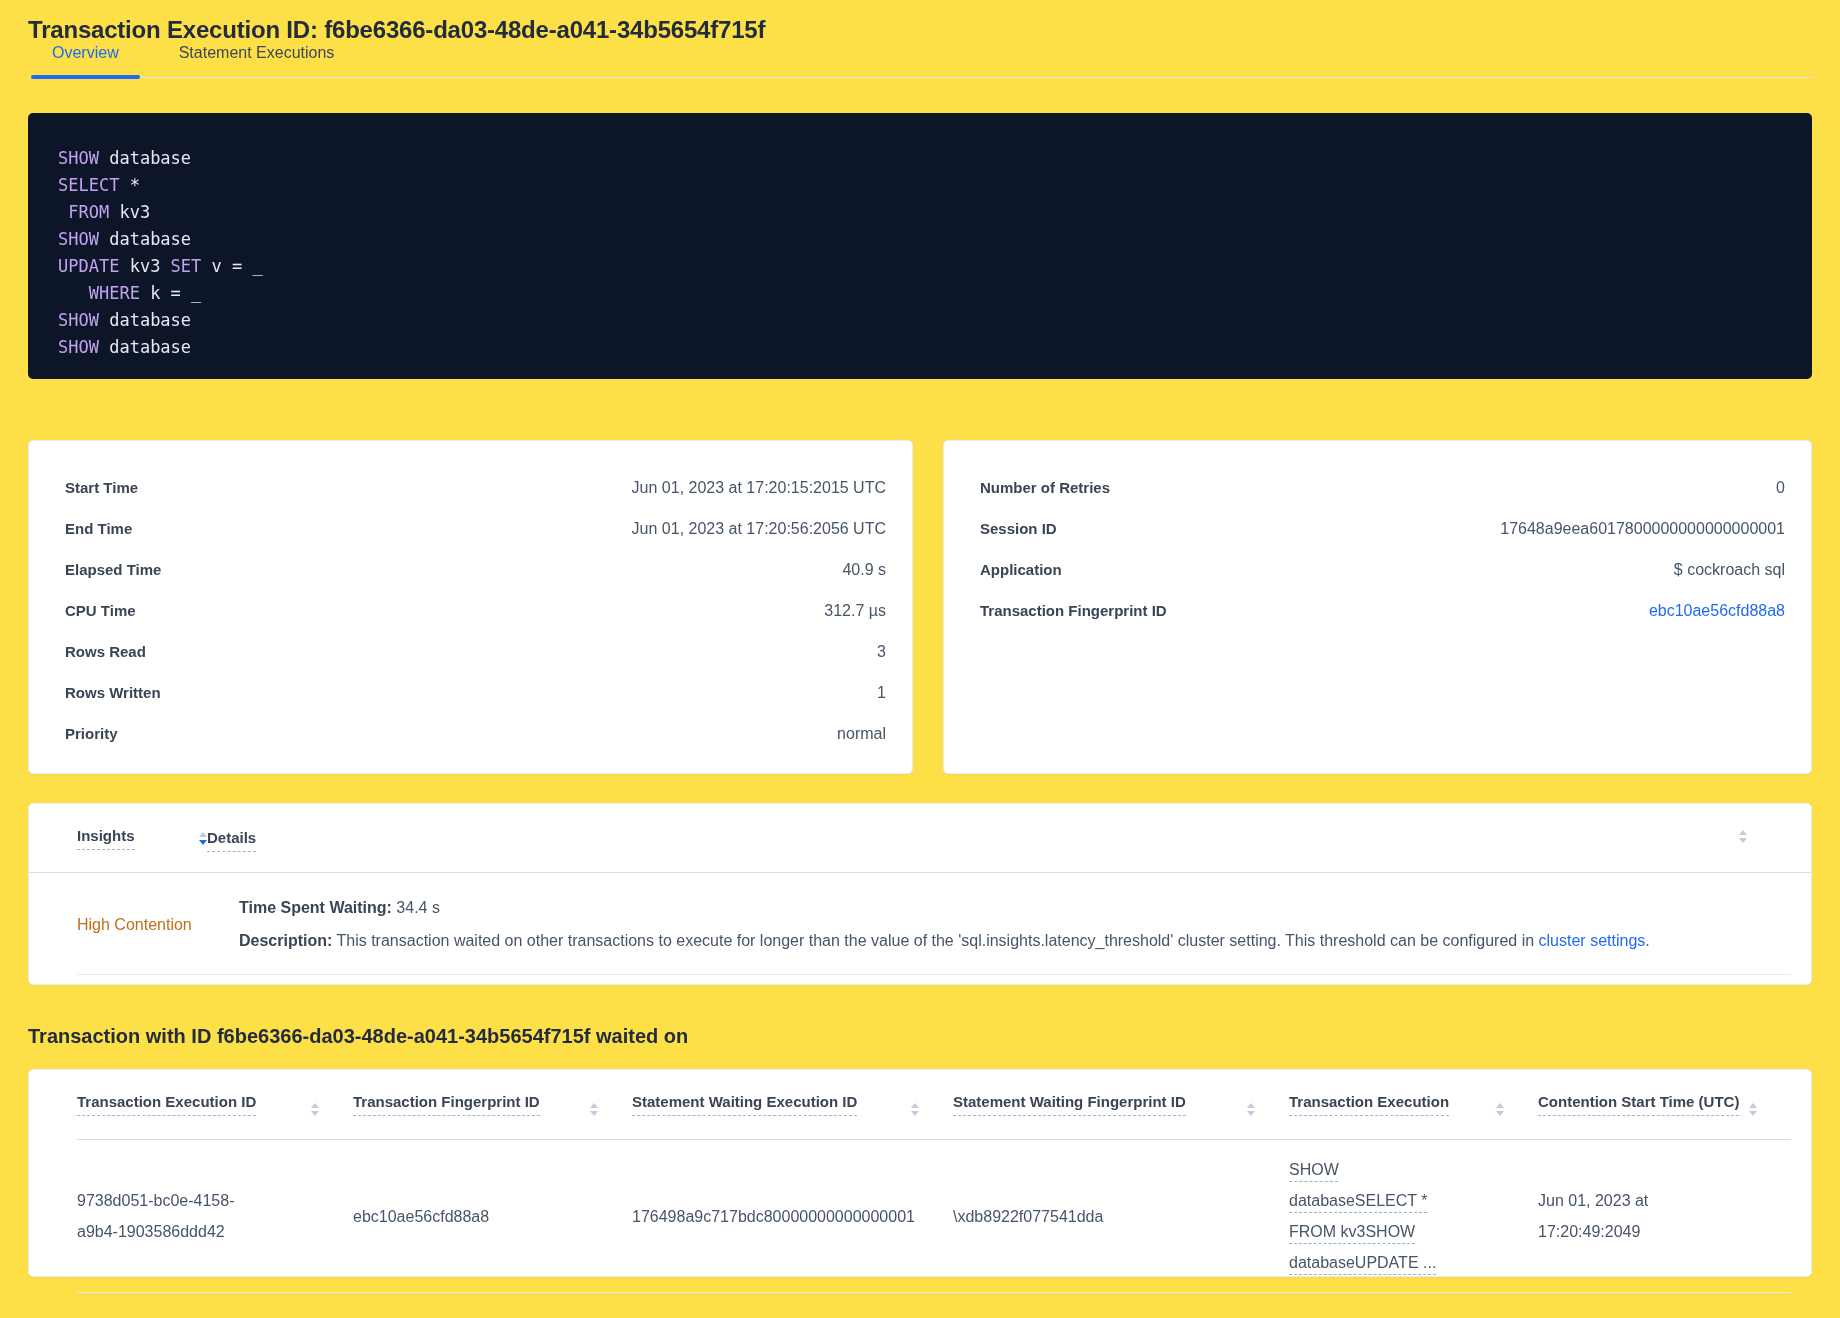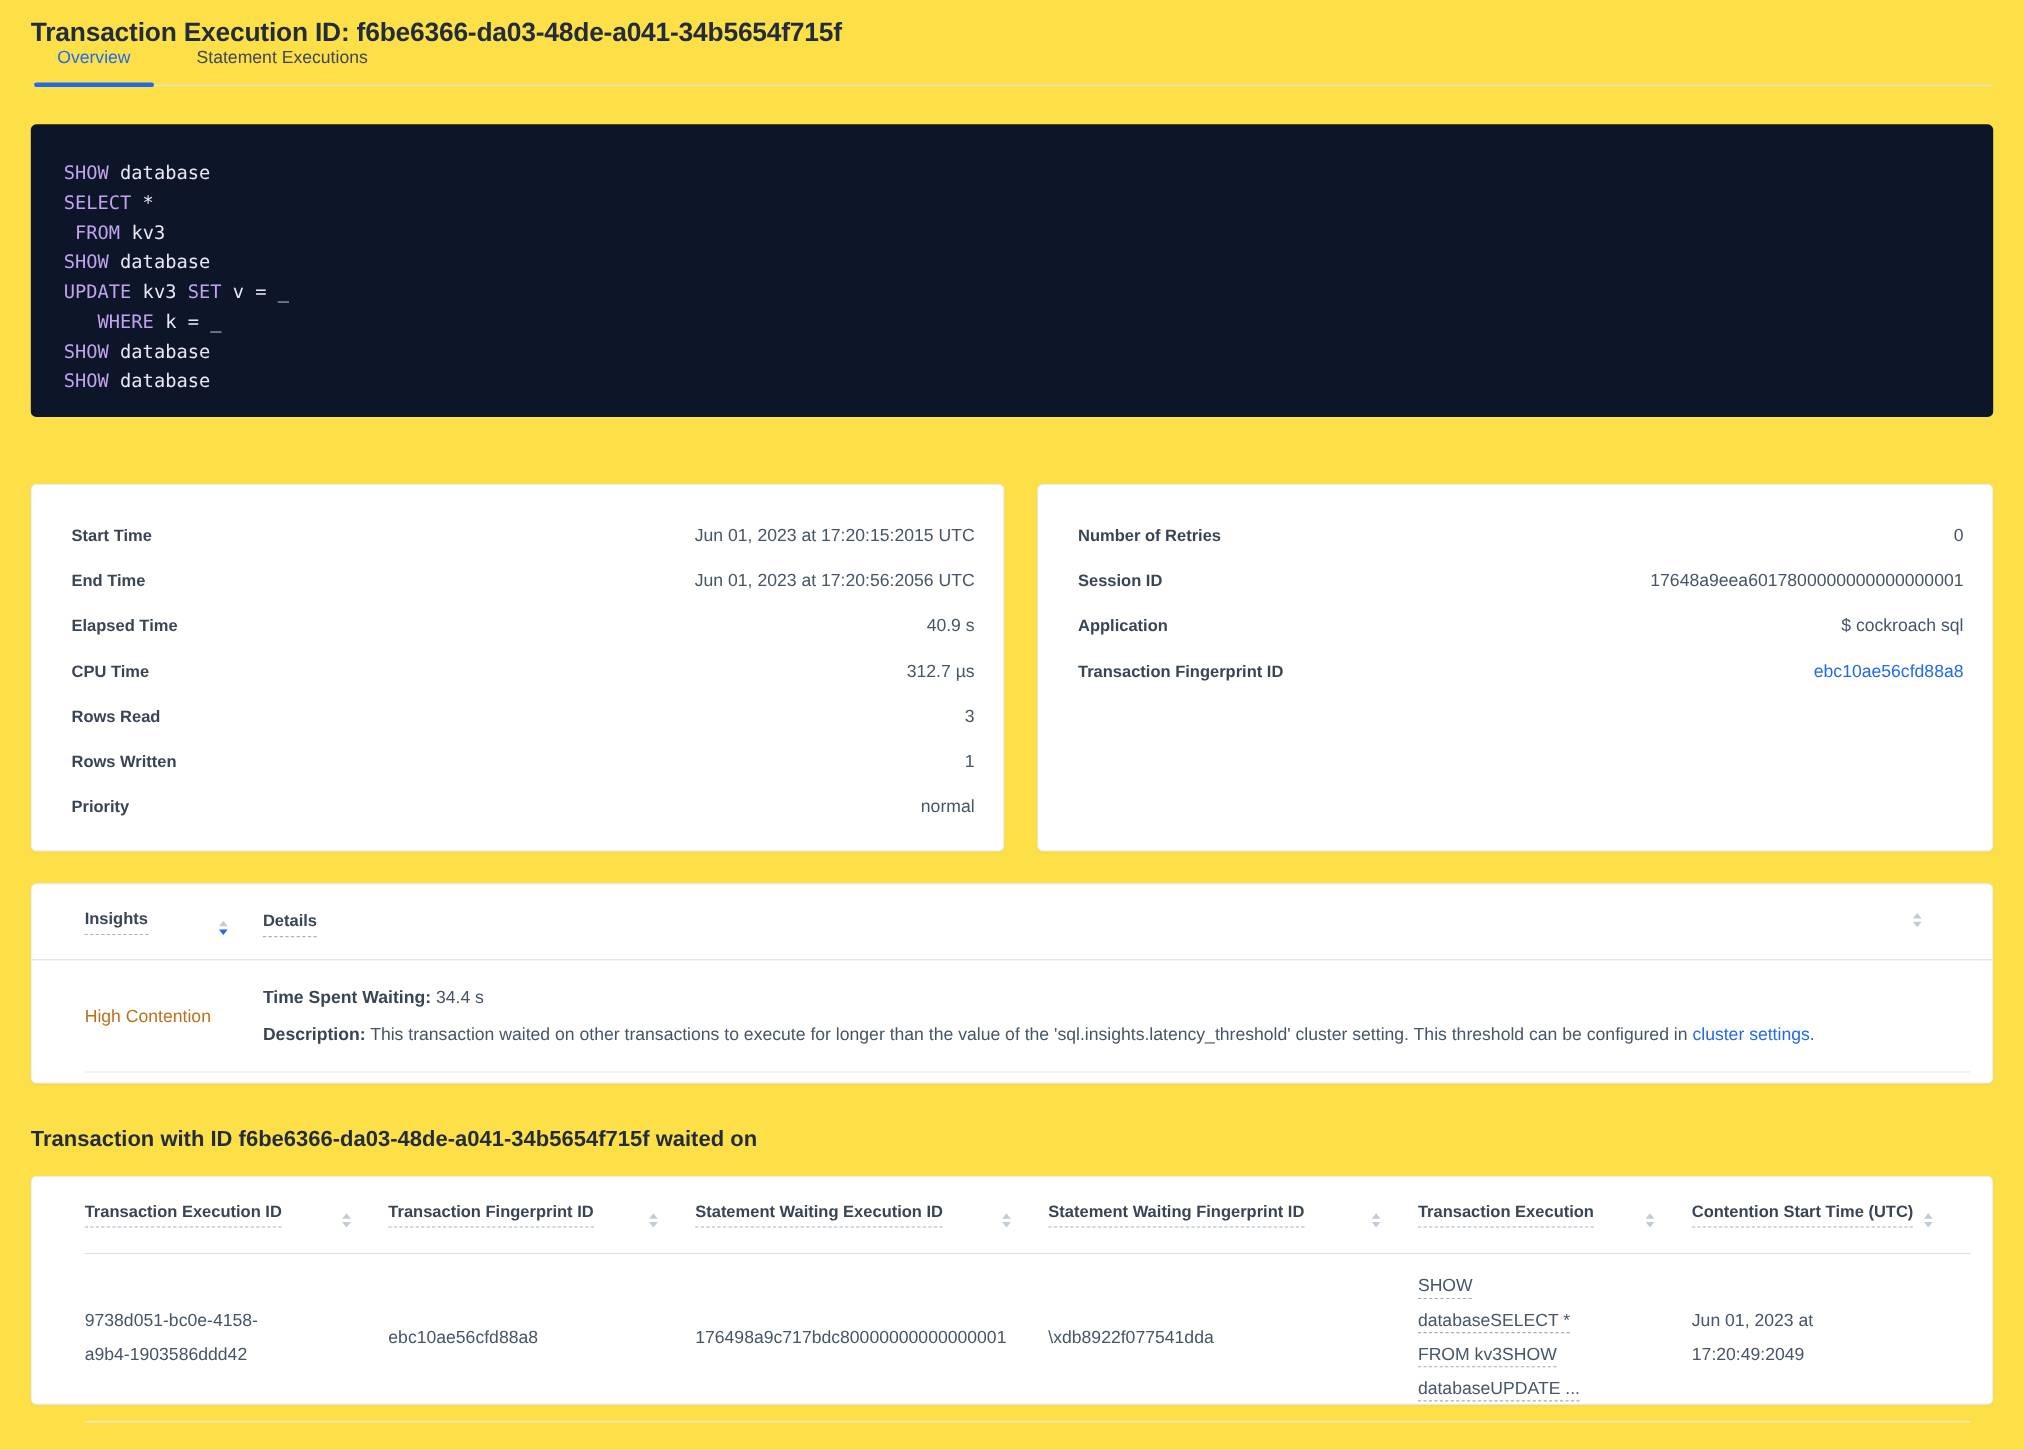--- a/index.html
+++ b/index.html
@@ -55,22 +55,22 @@
   .sort .up   { border-bottom:5.5px solid #c3cbd8; }
   .sort .down { border-top:5.5px solid #c3cbd8; }
   .sort .down.active { border-top-color:#2169f0; }
   
   .insights-card { margin-top:29px; height:182px; }
   .insights-header {
     display:flex; align-items:center; height:69px;
     padding:0 20px 0 48px; border-bottom:1px solid #d9dfe8; position:relative;
   }
   .th-label { font-size:15px; font-weight:bold; color:#394455; cursor:pointer; }
-  .col-insight-head { width:130px; display:flex; justify-content:space-between; align-items:flex-end; }
-  .col-details-head { margin-left:32px; }
+  .col-insight-head { width:130px; display:flex; justify-content:space-between; align-items:center; }
+  .col-details-head { }
   .insights-header .far-sort { position:absolute; right:64px; top:26px; }
   .insights-row { display:flex; padding:22px 20px 0 48px; }
   .cell-insight {
     width:162px; display:flex; align-items:center;
     font-size:16px; color:#bf6f18;
   }
   .cell-details { flex:1; font-size:16px; color:#475569; line-height:26px; }
   .cell-details .line1 { margin-bottom:7px; }
   .cell-details b { color:#394455; }
   .insights-bottom-border { margin:20px 20px 0 48px; border-bottom:1px solid #e6eaf1; }

